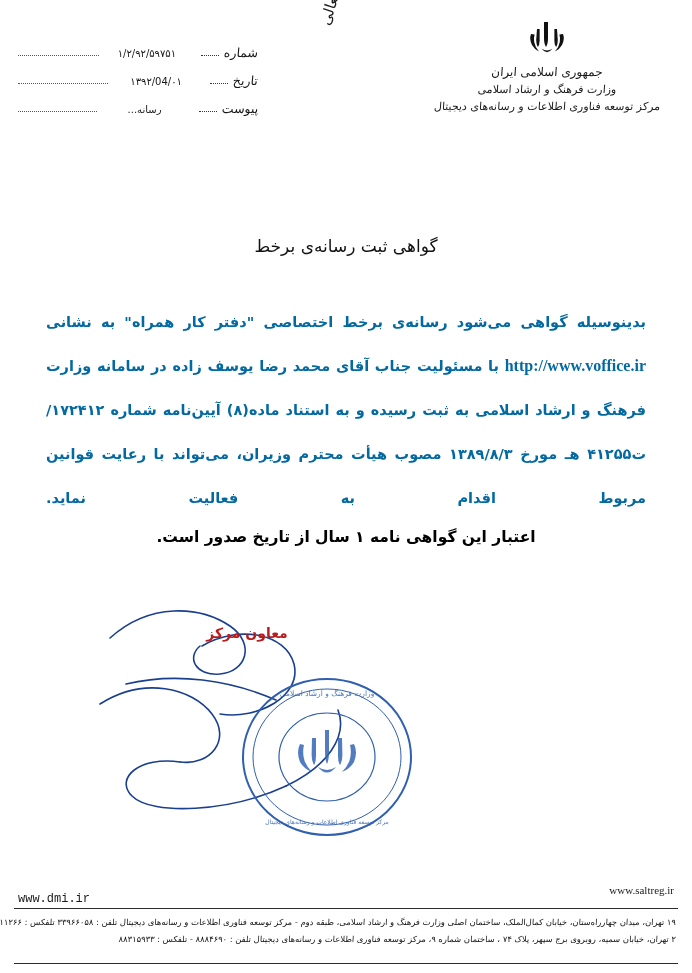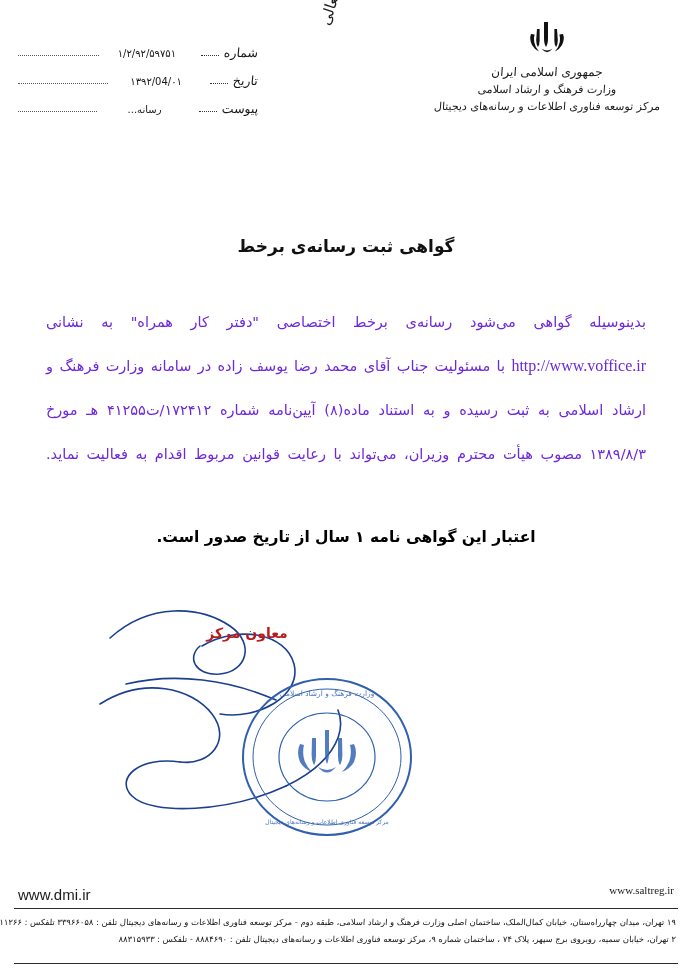--- a/index.html
+++ b/index.html
@@ -112,36 +112,37 @@
   }
 
   
   .doc-title {
     position: absolute;
     top: 236px;
     left: 0;
     width: 692px;
     text-align: center;
     font-size: 17px;
-    font-weight: bold;
+    font-weight: normal;
     color: #111;
     letter-spacing: 0.3px;
   }
 
   .body-text {
     position: absolute;
     top: 300px;
     right: 46px;
     width: 600px;
     text-align: justify;
     text-align-last: justify;
     font-size: 14.5px;
     line-height: 44px;
-    color: #6d28d9;
-    direction: rtl;
+    color: #0369a1;
+    direction: rtl;
+    font-weight: bold;
   }
   .body-text p {
     margin: 0;
   }
   .latin {
     font-family: "Liberation Serif", serif;
     direction: ltr;
     unicode-bidi: embed;
     font-size: 16px;
   }
@@ -209,24 +210,24 @@
   .footer {
     position: absolute;
     top: 884px;
     left: 0;
     width: 692px;
     height: 90px;
     color: #111;
   }
   .footer-web-left {
     position: absolute;
-    top: 2px;
+    top: 8px;
     left: 18px;
-    font-size: 15px;
-    font-family: Liberation Sans, sans-serif;
+    font-size: 12px;
+    font-family: Liberation Mono, monospace;
     color: #1a1a1a;
   }
   .footer-web-right {
     position: absolute;
     top: 0px;
     right: 18px;
     font-size: 11px;
     font-family: "Liberation Serif", serif;
     color: #1a1a1a;
   }

